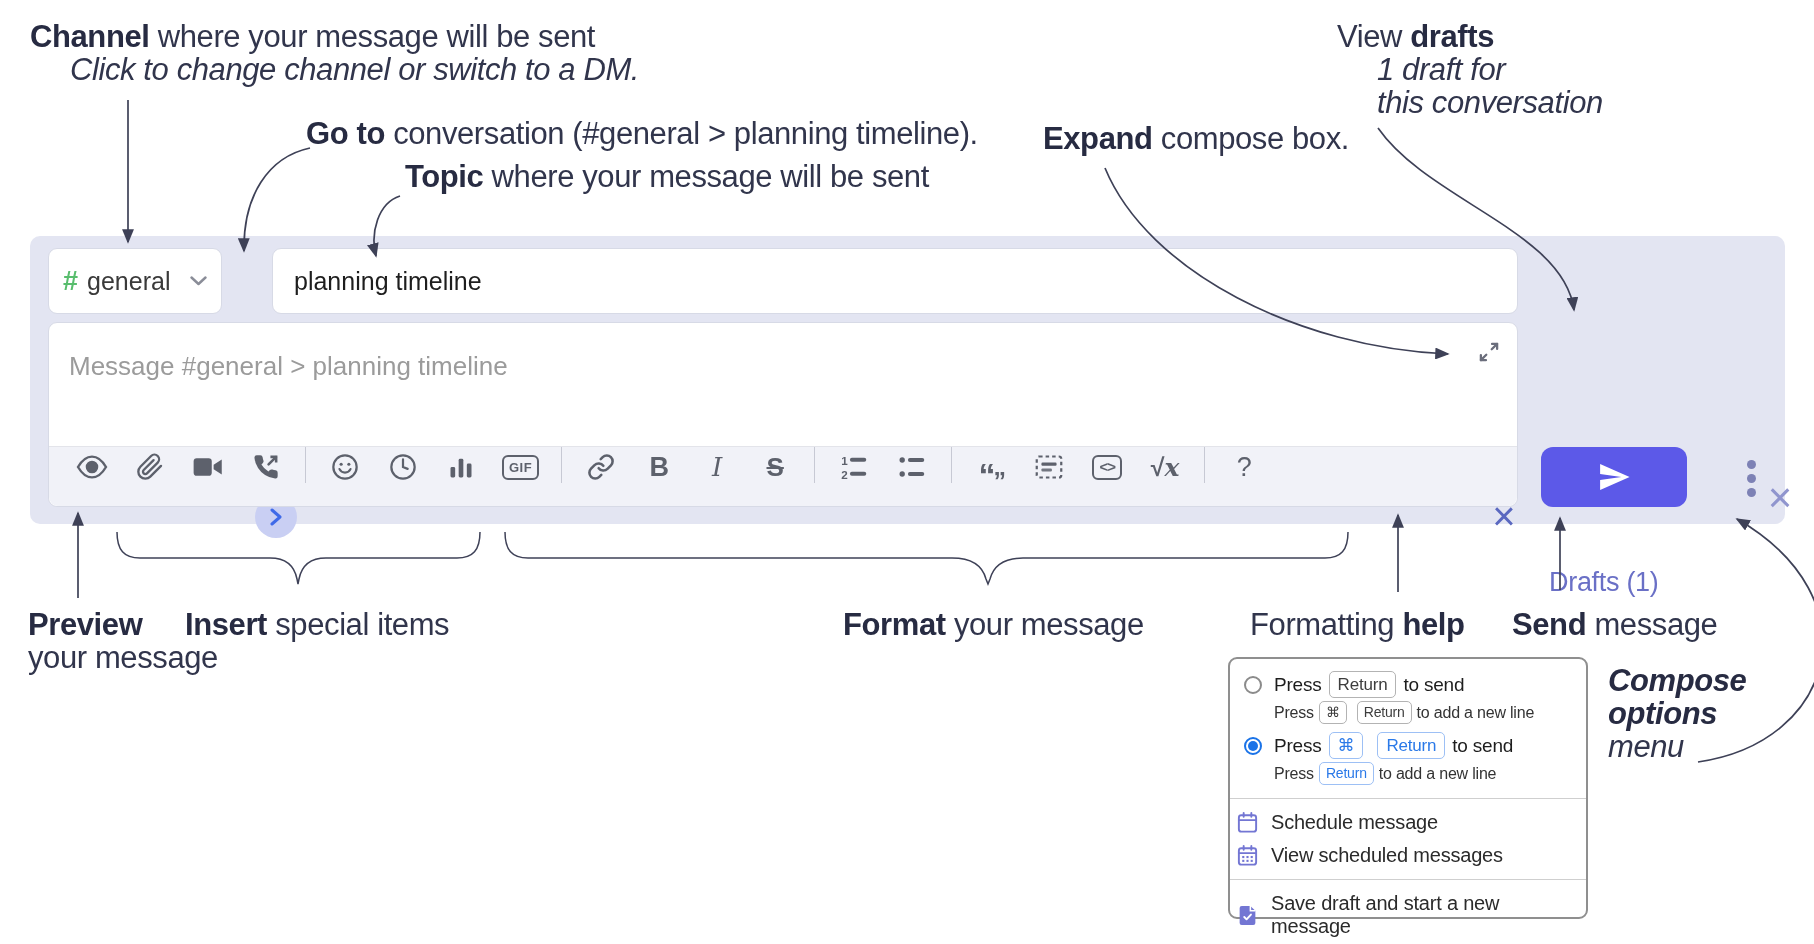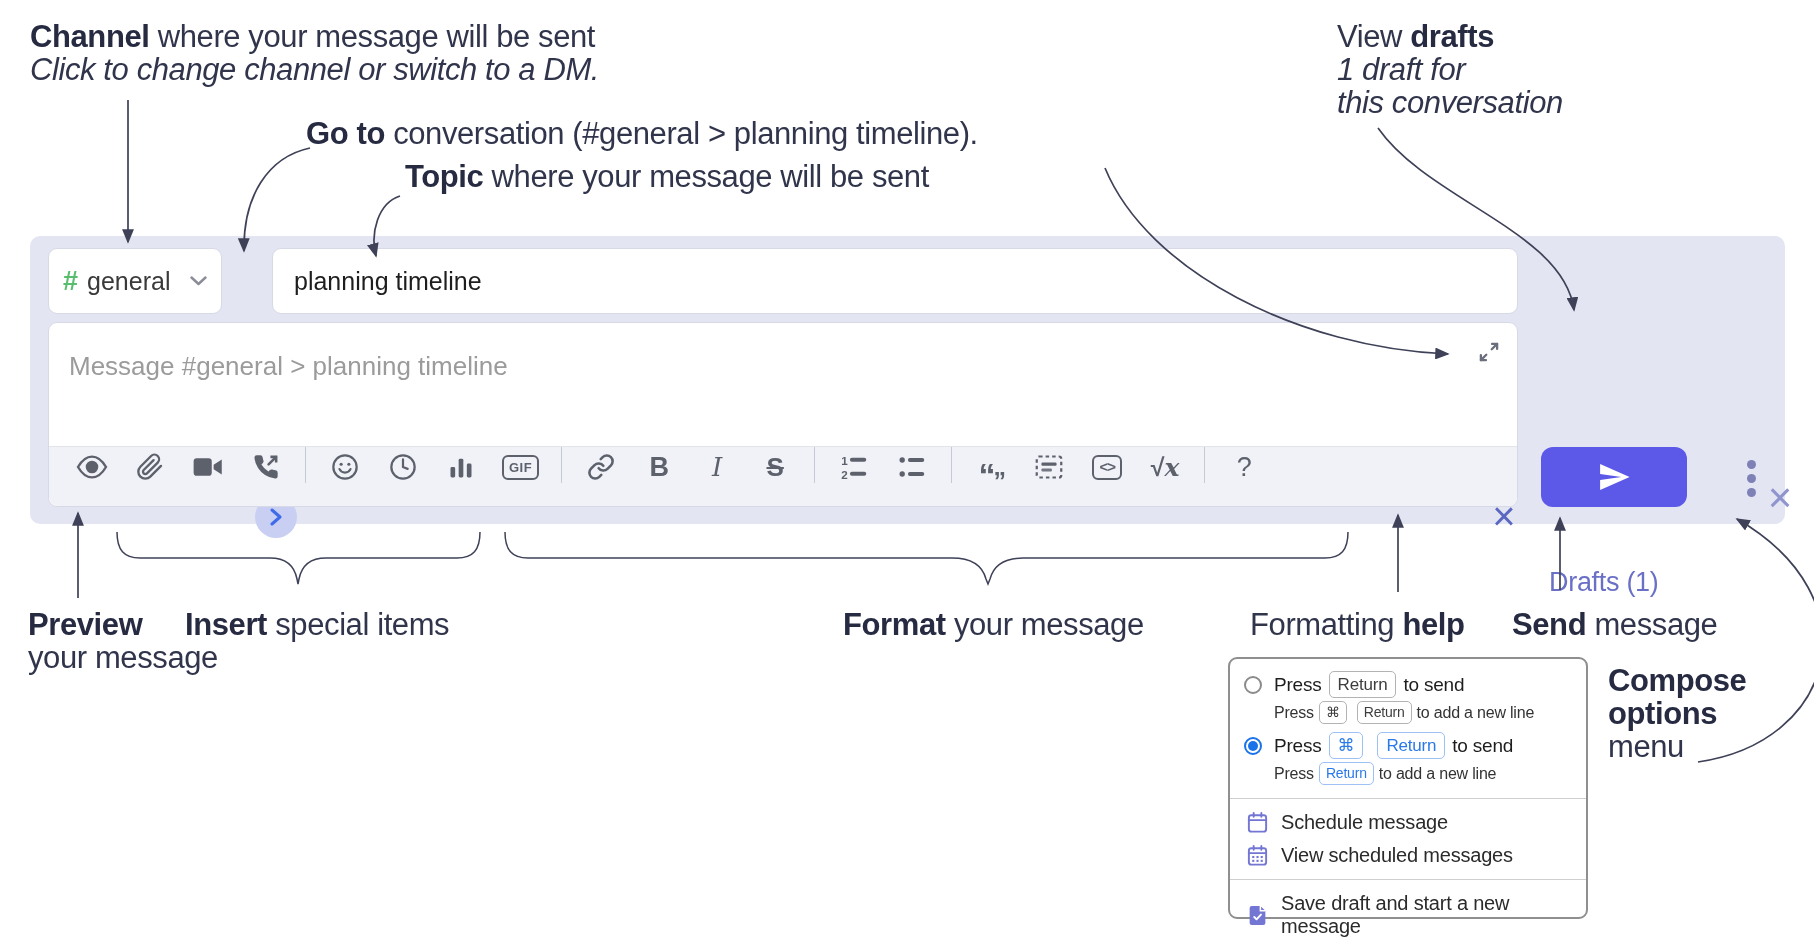--- a/index.html
+++ b/index.html
@@ -1,20 +1,20 @@
 <!DOCTYPE html>
 <html><head>
 <meta charset="utf-8">
 <style>
   html,body{margin:0;padding:0;background:#fff;}
   #stage{position:relative;width:1814px;height:944px;background:#fff;overflow:hidden;
          font-family:"Liberation Sans",sans-serif;color:#343850;}
   .ann{position:absolute;font-size:31px;letter-spacing:-0.4px;line-height:33px;color:#31354c;z-index:2;white-space:nowrap;}
   .ann b{font-weight:bold;color:#272b42;}
-  .it{font-style:italic;}
+  .it{font-style:italic;margin-left:40px;}
   
   #composebox{position:absolute;left:30px;top:236px;width:1755px;height:288px;background:#e3e5f2;border-radius:10px;z-index:1;}
   .whitebox{position:absolute;background:#fff;border:1px solid #d7dae6;border-radius:9px;box-sizing:border-box;}
   #channel-select{left:18px;top:12px;width:174px;height:66px;display:flex;align-items:center;padding:0 14px;cursor:pointer;}
   #channel-select .hash{font-weight:bold;font-size:27px;margin-right:9px;}
   #channel-select .chname{font-size:25px;color:#3a3a3a;flex:1;}
   #goto-circle{position:absolute;left:225px;top:260px;width:42px;height:42px;border-radius:50%;background:#c9cff3;display:flex;align-items:center;justify-content:center;}
   #topic-input{left:242px;top:12px;width:1246px;height:66px;font-size:25px;color:#1e1e1e;padding:0 60px 0 21px;outline:none;}
   #topic-clear{position:absolute;left:1452px;top:255px;width:44px;height:50px;border:none;background:none;font-size:40px;line-height:44px;color:#5a68c0;cursor:pointer;padding:0;}
   #compose-close{position:absolute;left:1726px;top:240px;width:48px;height:44px;border:none;background:none;font-size:42px;line-height:40px;color:#9095ce;cursor:pointer;padding:0;font-weight:400;}
@@ -46,21 +46,21 @@
     border-radius:9px;z-index:4;box-sizing:border-box;padding:10px 0;font-family:Liberation Sans, sans-serif;}
   .prow{display:flex;align-items:center;padding:2px 14px;font-size:19px;color:#1d1d1d;letter-spacing:-0.2px;}
   .prow .radio{width:18px;height:18px;border:2px solid #8b8b8b;border-radius:50%;margin-right:12px;box-sizing:border-box;flex:none;cursor:pointer;}
   .prow .radio.sel{border-color:#1a73e8;position:relative;}
   .prow .radio.sel::after{content:"";position:absolute;left:2px;top:2px;width:10px;height:10px;border-radius:50%;background:#1a73e8;}
   .psub{padding:1px 14px 6px 44px;font-size:16px;color:#333;display:flex;align-items:center;letter-spacing:-0.2px;}
   .key{display:inline-block;border:1px solid #b3b3b3;border-radius:5px;padding:0 8px;margin:0 7px;font-size:17px;color:#3d3d3d;background:#fff;line-height:25px;}
   .psub .key{font-size:14px;line-height:21px;padding:0 6px;margin:0 5px;}
   .key.blue{color:#2a79e8;border-color:#9dc0f5;}
   .pdiv{border-top:1px solid #cfcfcf;margin:7px 0;}
-  .mitem{display:flex;align-items:center;padding:5px 16px;font-size:20px;color:#2b2b2b;cursor:pointer;letter-spacing:-0.2px;}
+  .mitem{display:flex;align-items:center;padding:5px 6px;font-size:20px;color:#2b2b2b;cursor:pointer;letter-spacing:-0.2px;}
   .mitem svg{margin-right:12px;flex:none;}
   
   #overlay{position:absolute;left:0;top:0;z-index:3;pointer-events:none;}
 </style>
 </head>
 <body>
 
 <div id="stage">
 
   <div class="ann" style="left:30px;top:20px;">
@@ -69,20 +69,23 @@
   </div>
 
   <div class="ann" style="left:306px;top:117px;">
     <b>Go to</b><span> conversation (#general &gt; planning timeline).</span>
   </div>
 
   <div class="ann" style="left:405px;top:160px;">
     <b>Topic</b><span> where your message will be sent</span>
   </div>
 
+  <div class="ann" style="left:1043px;top:122px;">
+    <b>Expand</b><span> compose box.</span>
+  </div>
 
   <div class="ann" style="left:1337px;top:20px;">
     <div><span>View </span><b>drafts</b></div>
     <div class="it">1 draft for</div>
     <div class="it">this conversation</div>
   </div>
 
   <div class="ann" style="left:28px;top:608px;">
     <div><b>Preview</b></div>
     <div>your message</div>
@@ -97,21 +100,21 @@
   </div>
 
   <div class="ann" style="left:1250px;top:608px;">
     <span>Formatting </span><b>help</b>
   </div>
 
   <div class="ann" style="left:1512px;top:608px;">
     <b>Send</b><span> message</span>
   </div>
 
-  <div class="ann" style="left:1608px;top:664px;">
+  <div class="ann" style="left:1608px;top:664px;font-style:italic;">
     <div><b>Compose</b></div>
     <div><b>options</b></div>
     <div>menu</div>
   </div>
 
   <div id="composebox">
 
     <div class="whitebox" id="channel-select">
       <span class="hash" style="color:#58bd6d;">#</span>
       <span class="chname">general</span>

